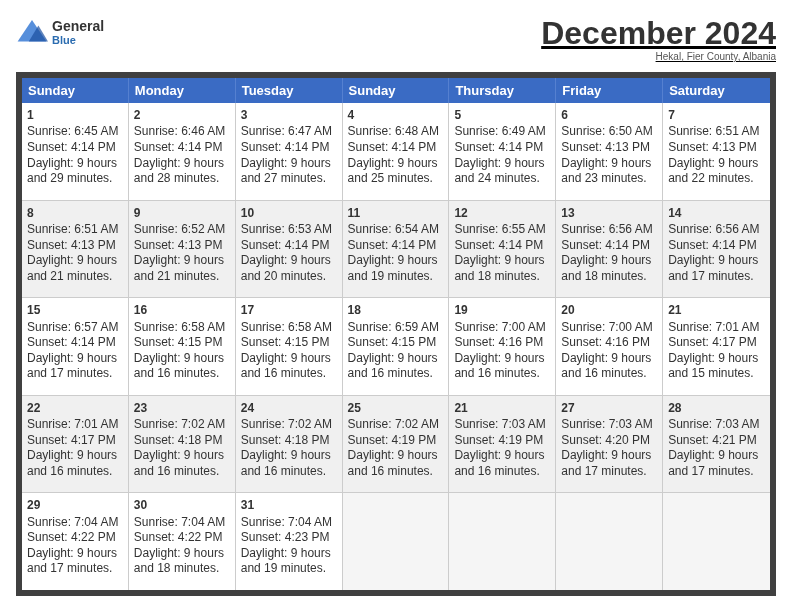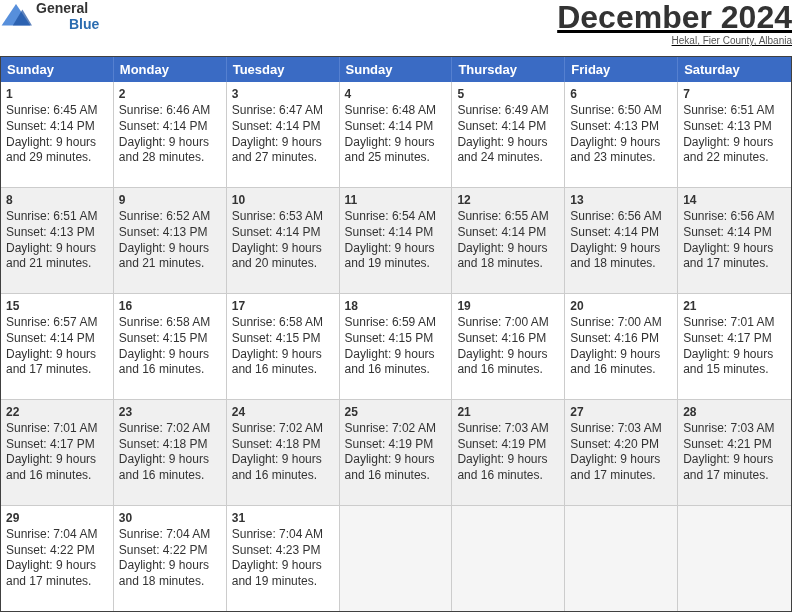--- a/index.html
+++ b/index.html
@@ -6,20 +6,21 @@
     body {
       font-family: Arial, sans-serif;
       background: #fff;
       width: 792px;
       height: 612px;
       overflow: hidden;
     }
     .page {
       width: 792px;
       height: 612px;
+      padding: 16px;
       display: flex;
       flex-direction: column;
     }
     .header {
       display: flex;
       justify-content: space-between;
       align-items: flex-start;
       margin-bottom: 10px;
     }
     .logo {
@@ -42,21 +43,21 @@
       line-height: 1.1;
     }
     .subtitle {
       font-size: 10px;
       color: #555;
     }
     .calendar {
       flex: 1;
       display: flex;
       flex-direction: column;
-      border: 1px solid #404040;
+      border: 6px solid #404040;
     }
     .cal-header {
       display: grid;
       grid-template-columns: repeat(7, 1fr);
       background: #3a6bc4;
     }
     .cal-header-cell {
       color: #fff;
       font-weight: bold;
       font-size: 13px;
@@ -106,21 +107,21 @@
 
 <div class="page">
   <div class="header">
     <div class="logo">
       <svg class="logo-icon" viewBox="0 0 40 40">
         <polygon points="20,5 38,32 2,32" fill="#3a7bd5" opacity="0.85"></polygon>
         <polygon points="28,12 40,32 16,32" fill="#1a4fa0" opacity="0.7"></polygon>
       </svg>
       <div>
         <div style="font-size:14px;font-weight:bold;color:#333;">General</div>
-        <div style="font-size:14px;font-weight:bold;color:#2b6cb0;margin-left:33px;">Blue</div>
+        <div style="font-size:11px;font-weight:bold;color:#2b6cb0;">Blue</div>
       </div>
     </div>
     <div class="title-block">
       <div class="main-title">December 2024</div>
       <div class="subtitle">Hekal, Fier County, Albania</div>
     </div>
   </div>
 
   <div class="calendar">
     <div class="cal-header" id="cal-header-row">

